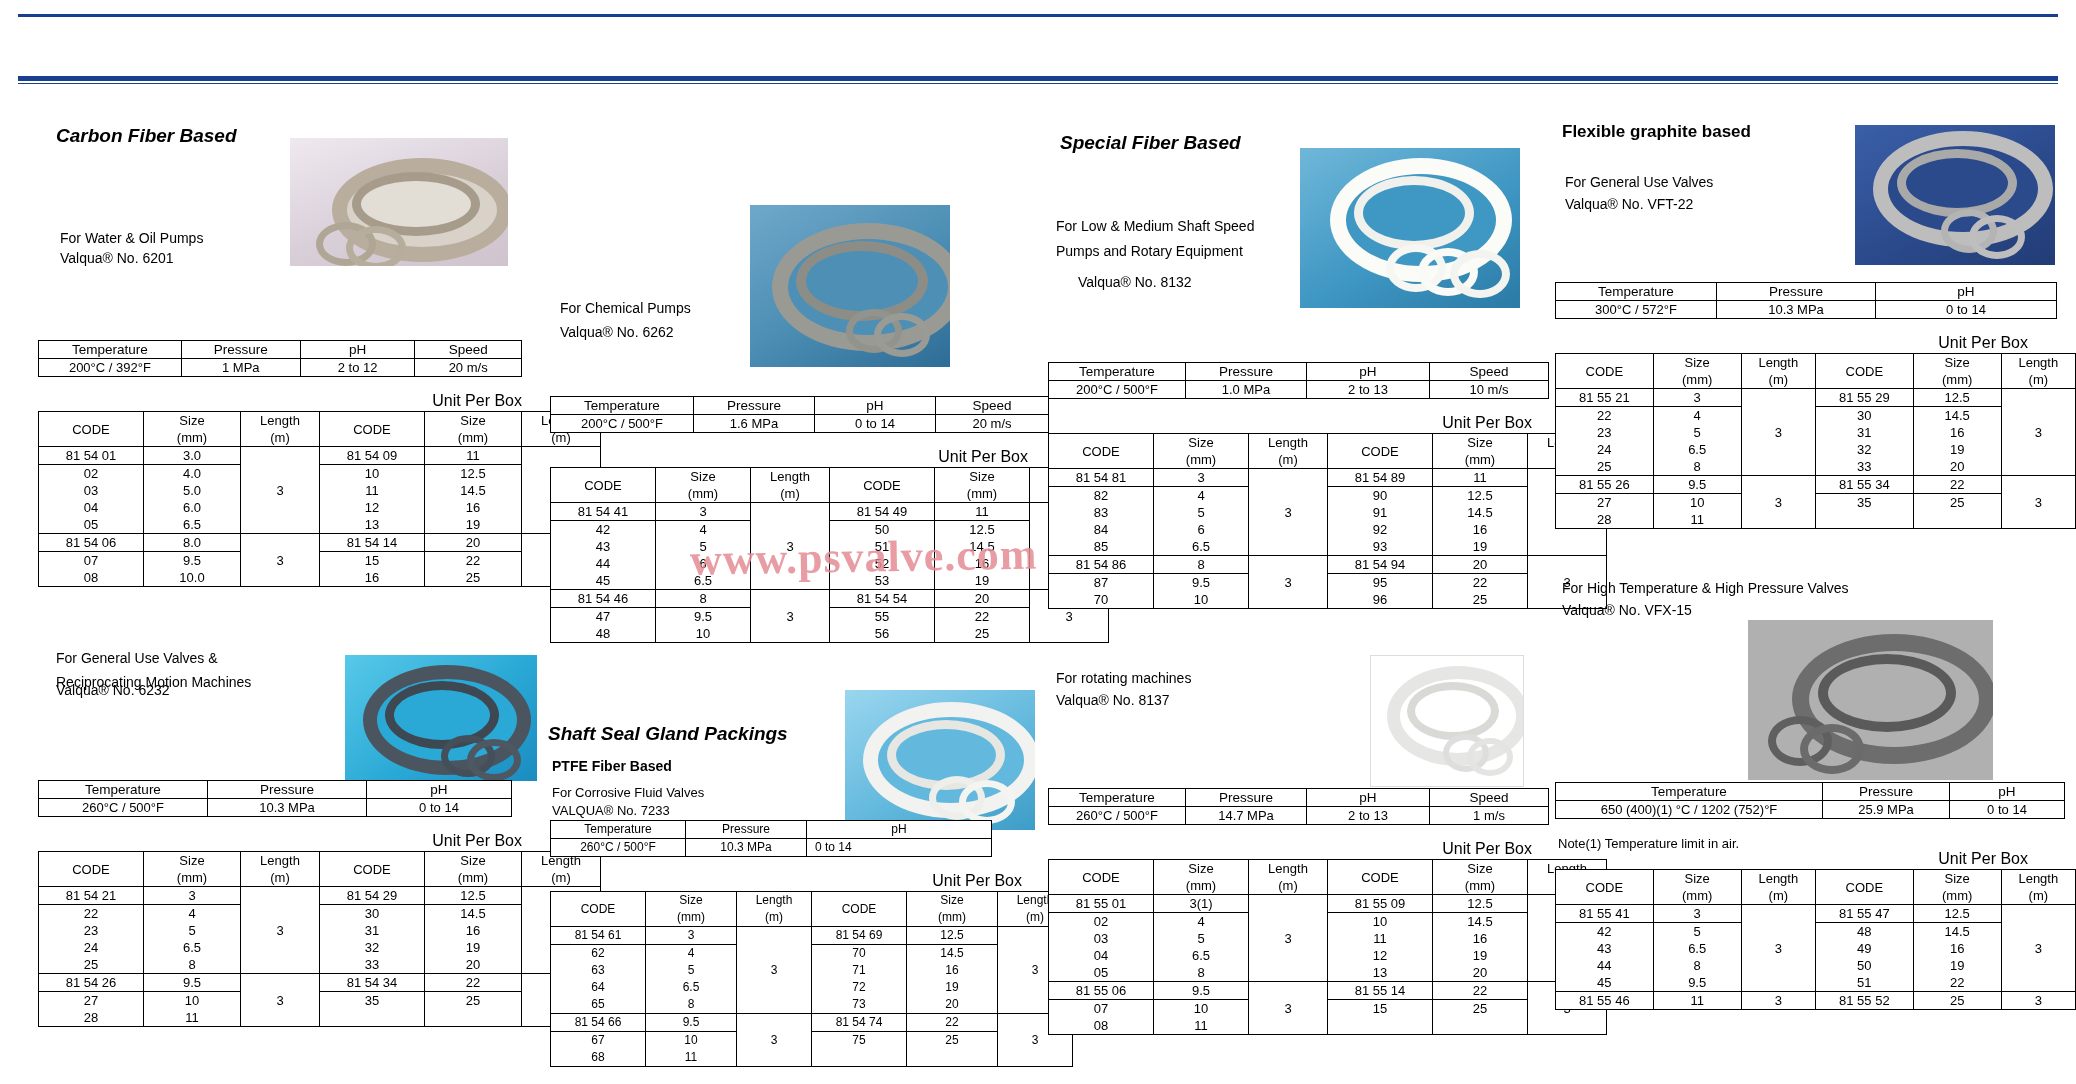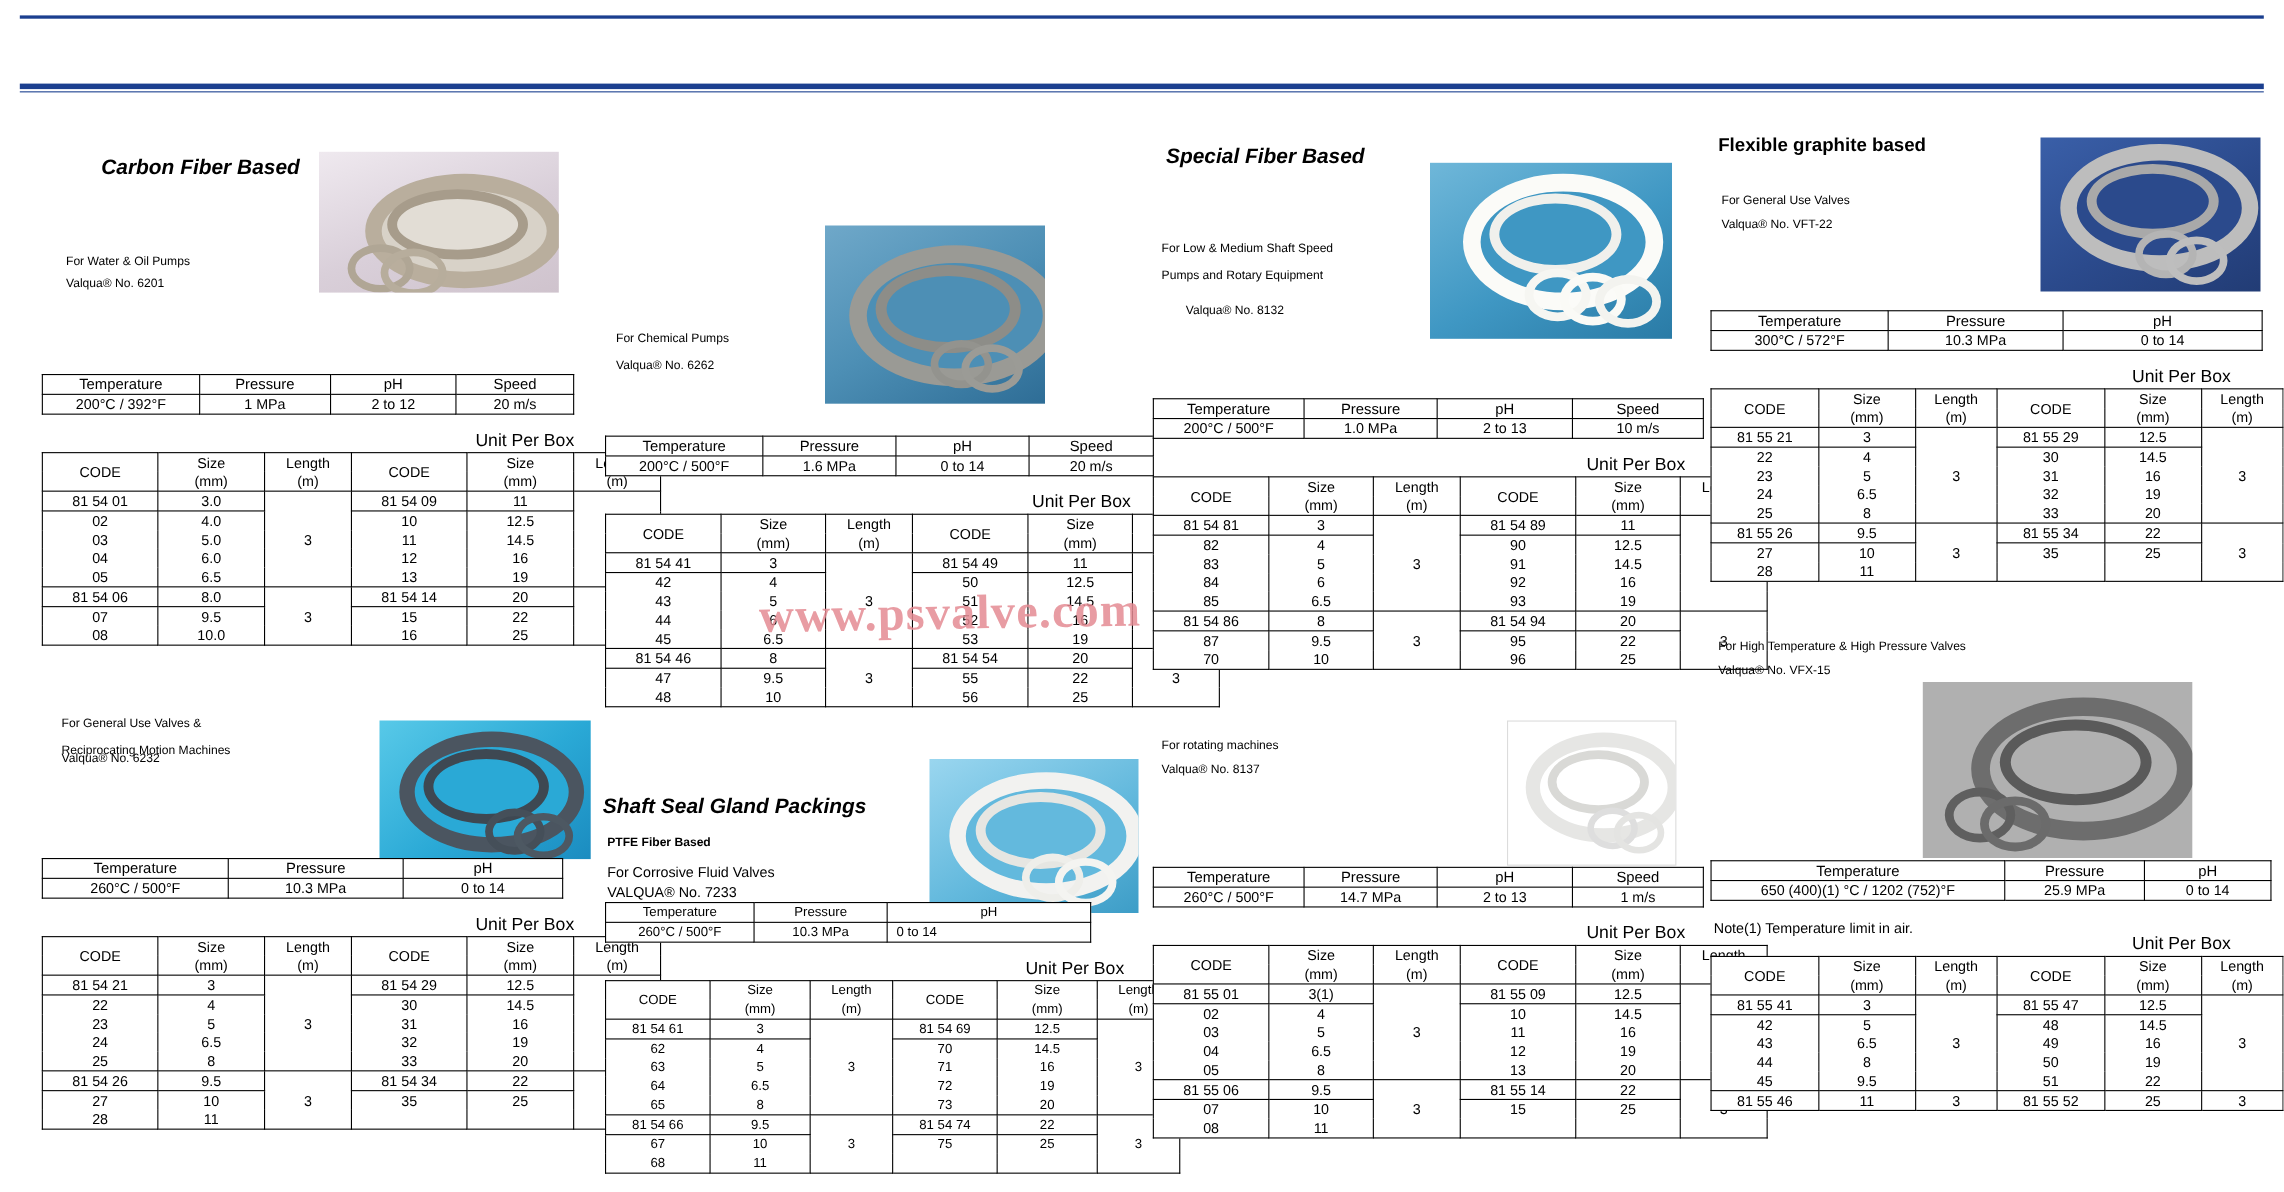--- a/index.html
+++ b/index.html
@@ -15,21 +15,21 @@
 
   
   .hdr-rule-top{position:absolute;left:18px;top:14px;width:2040px;height:3px;background:#1b3f8f;}
   .hdr-rule-bot{position:absolute;left:18px;top:76px;width:2040px;height:5px;background:#1b3f8f;}
   .hdr-rule-bot2{position:absolute;left:18px;top:83px;width:2040px;height:1px;background:#1b3f8f;}
   .page-title{position:absolute;left:36px;top:28px;font-size:31px;font-weight:bold;letter-spacing:.2px;}
 
   
   .sec-title{position:absolute;font-size:19px;font-weight:bold;font-style:italic;}
   .sec-title.plain{font-style:normal;font-size:17px;}
-  .cap{position:absolute;font-size:11px;line-height:20px;white-space:nowrap;}
+  .cap{position:absolute;font-size:14px;line-height:20px;white-space:nowrap;}
   .cap.sm{font-size:13px;line-height:18px;}
   .cap.b{font-weight:bold;text-align:center;}
 
   
   .photo{position:absolute;overflow:hidden;}
   .ph-inner{width:100%;height:100%;position:relative;}
   .coil{position:absolute;border-radius:50%;}
   .ring{position:absolute;border-radius:50%;}
 
   
@@ -55,21 +55,21 @@
 </style>
 </head>
 <body>
 
 <div class="page">
 
   <div class="hdr-rule-top"></div>
   <div class="hdr-rule-bot"></div>
   <div class="hdr-rule-bot2"></div>
 
-  <div class="sec-title" style="left:56px;top:142px;margin-left:36px;">Carbon Fiber Based</div>
+  <div class="sec-title" style="left:56px;top:125px;">Carbon Fiber Based</div>
 
   <div class="photo" style="left:290px;top:138px;width:218px;height:128px;background:linear-gradient(160deg,#efe9ef 0%,#d9cfd9 55%,#cfc3cd 100%);">
     <div class="ph-inner">
       <div class="coil" style="left:42px;top:20px;width:150px;height:74px;border:15px solid #b9ae9d;background:#d8d2c8;"></div>
       <div class="coil" style="left:62px;top:34px;width:110px;height:46px;border:9px solid #a79c8b;background:#e2ddd5;"></div>
       <div class="ring" style="left:26px;top:84px;width:46px;height:30px;border:7px solid #b0a695;"></div>
       <div class="ring" style="left:56px;top:88px;width:46px;height:30px;border:7px solid #b7ad9c;"></div>
       <div class="ring" style="left:86px;top:90px;width:46px;height:30px;border:7px solid #ab a194;border-color:#aba194;"></div>
     </div>
   </div>

